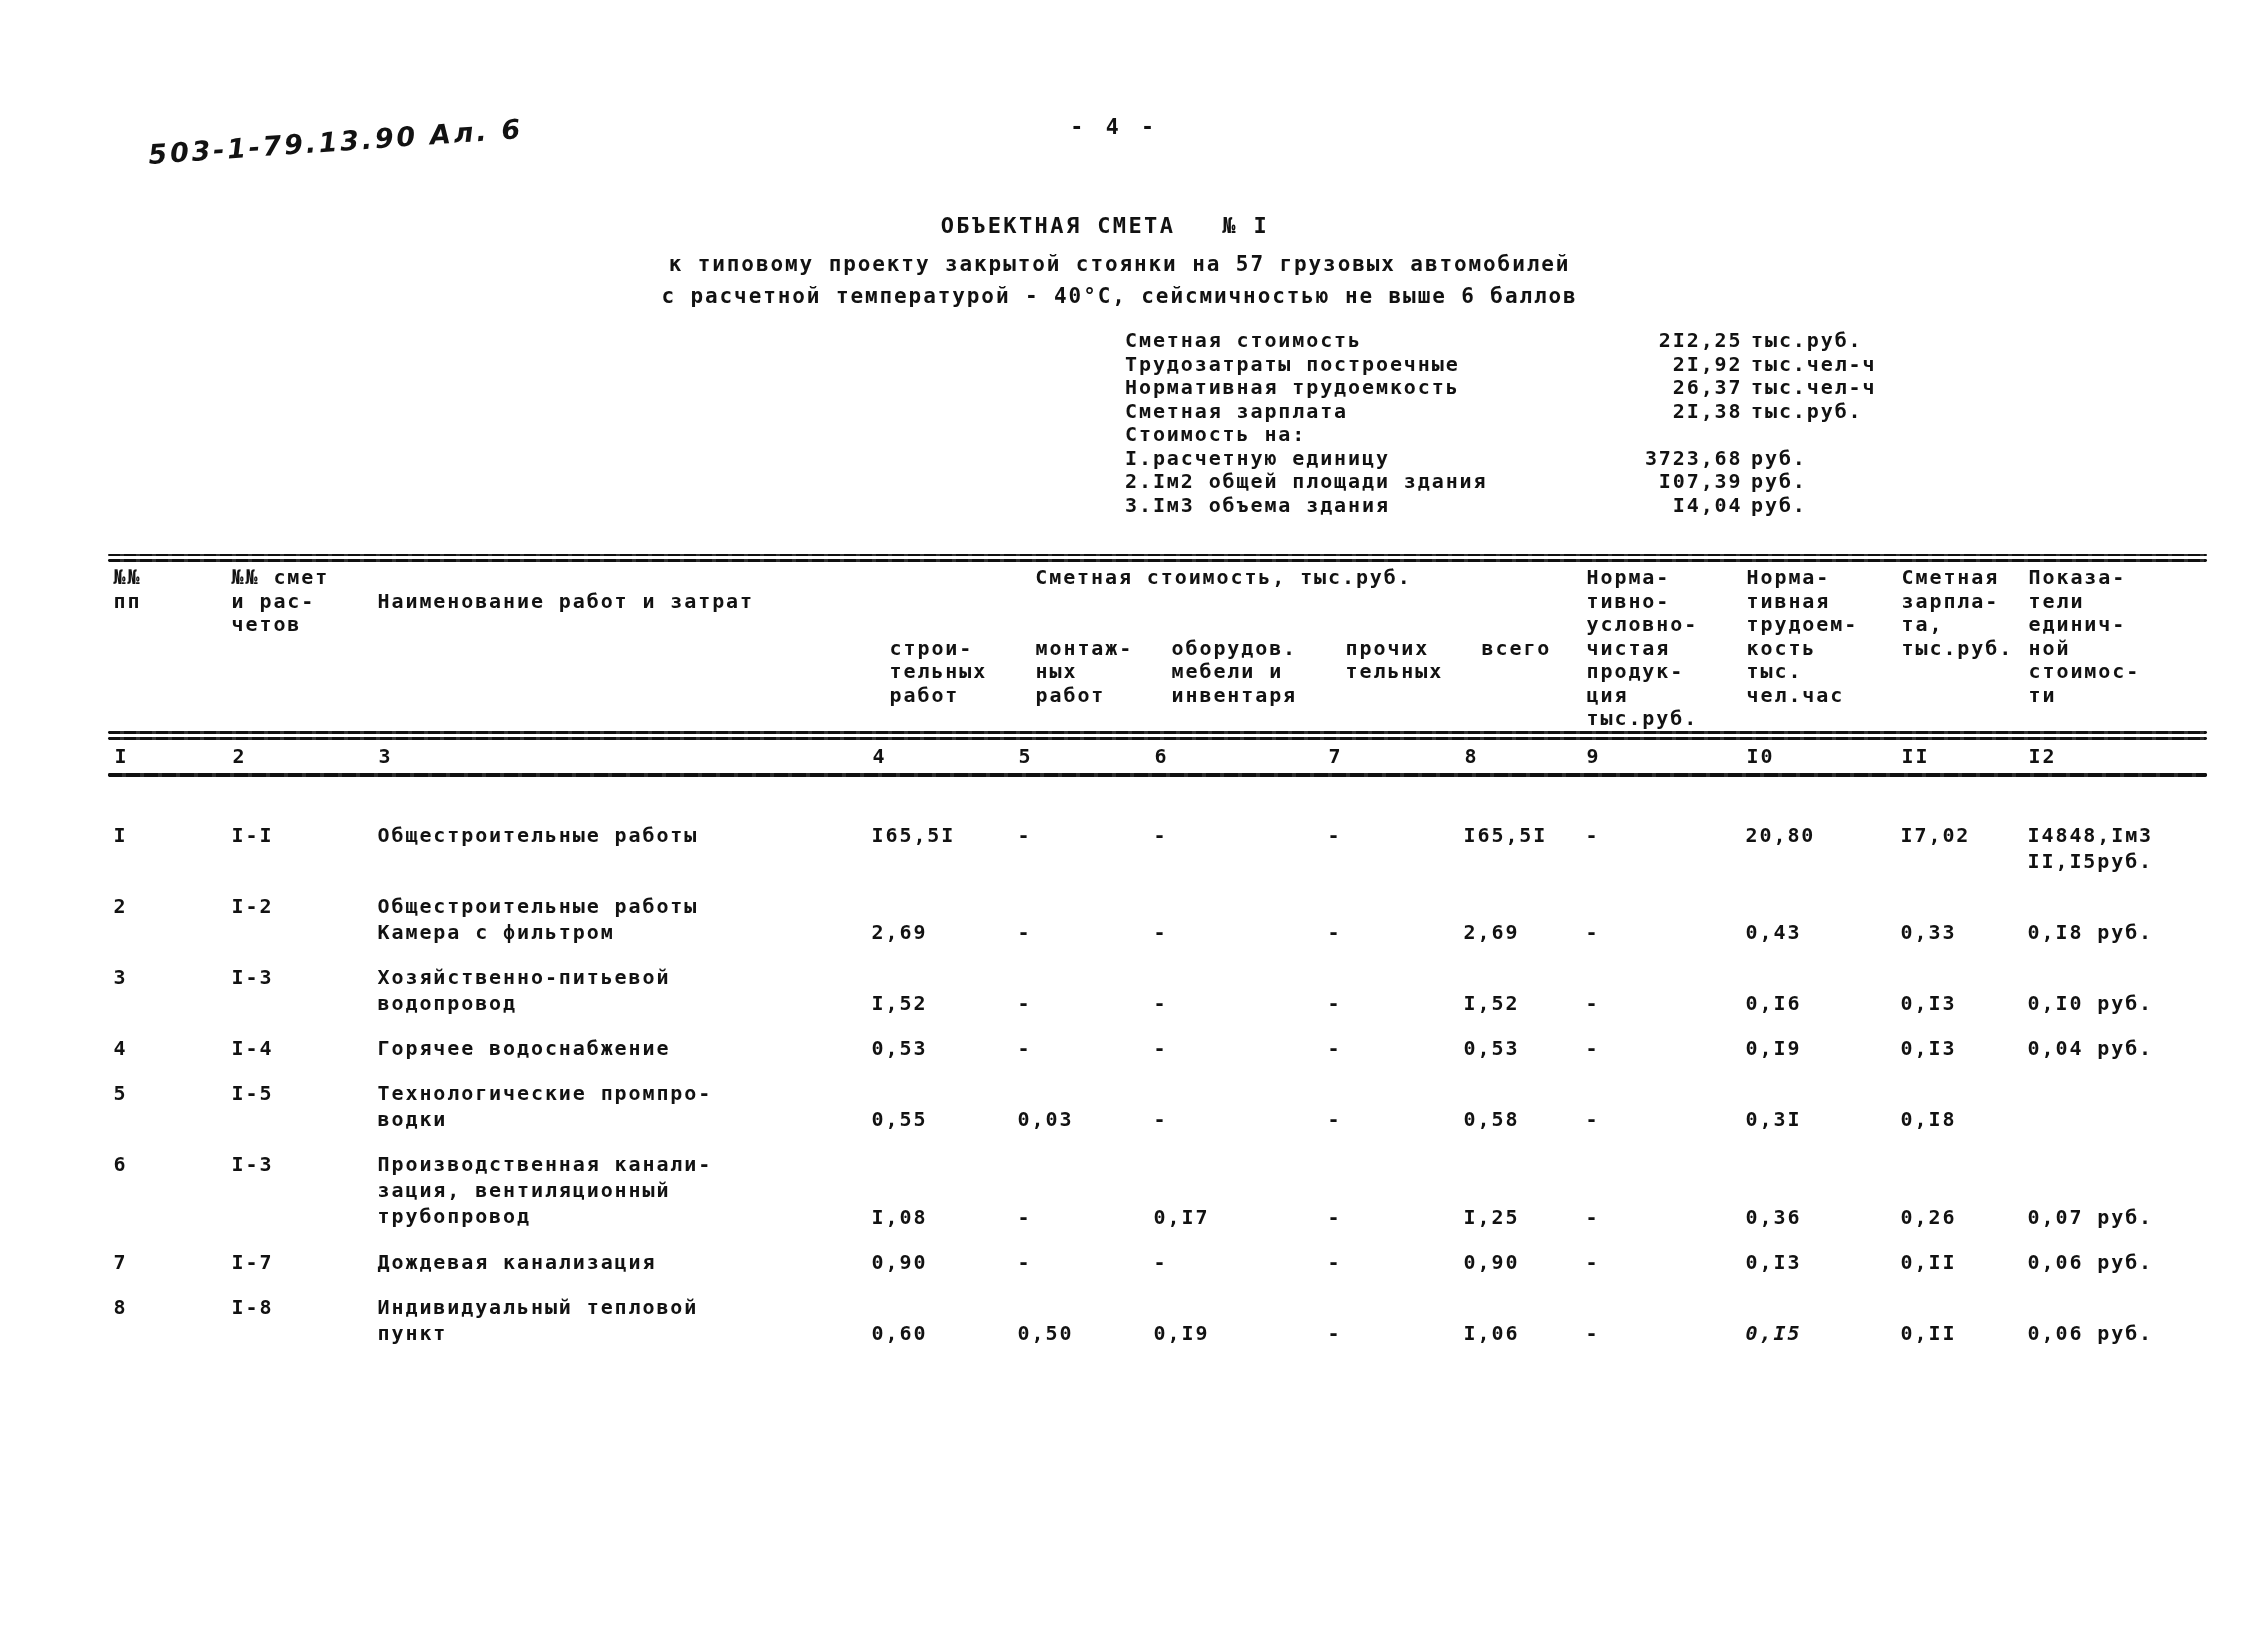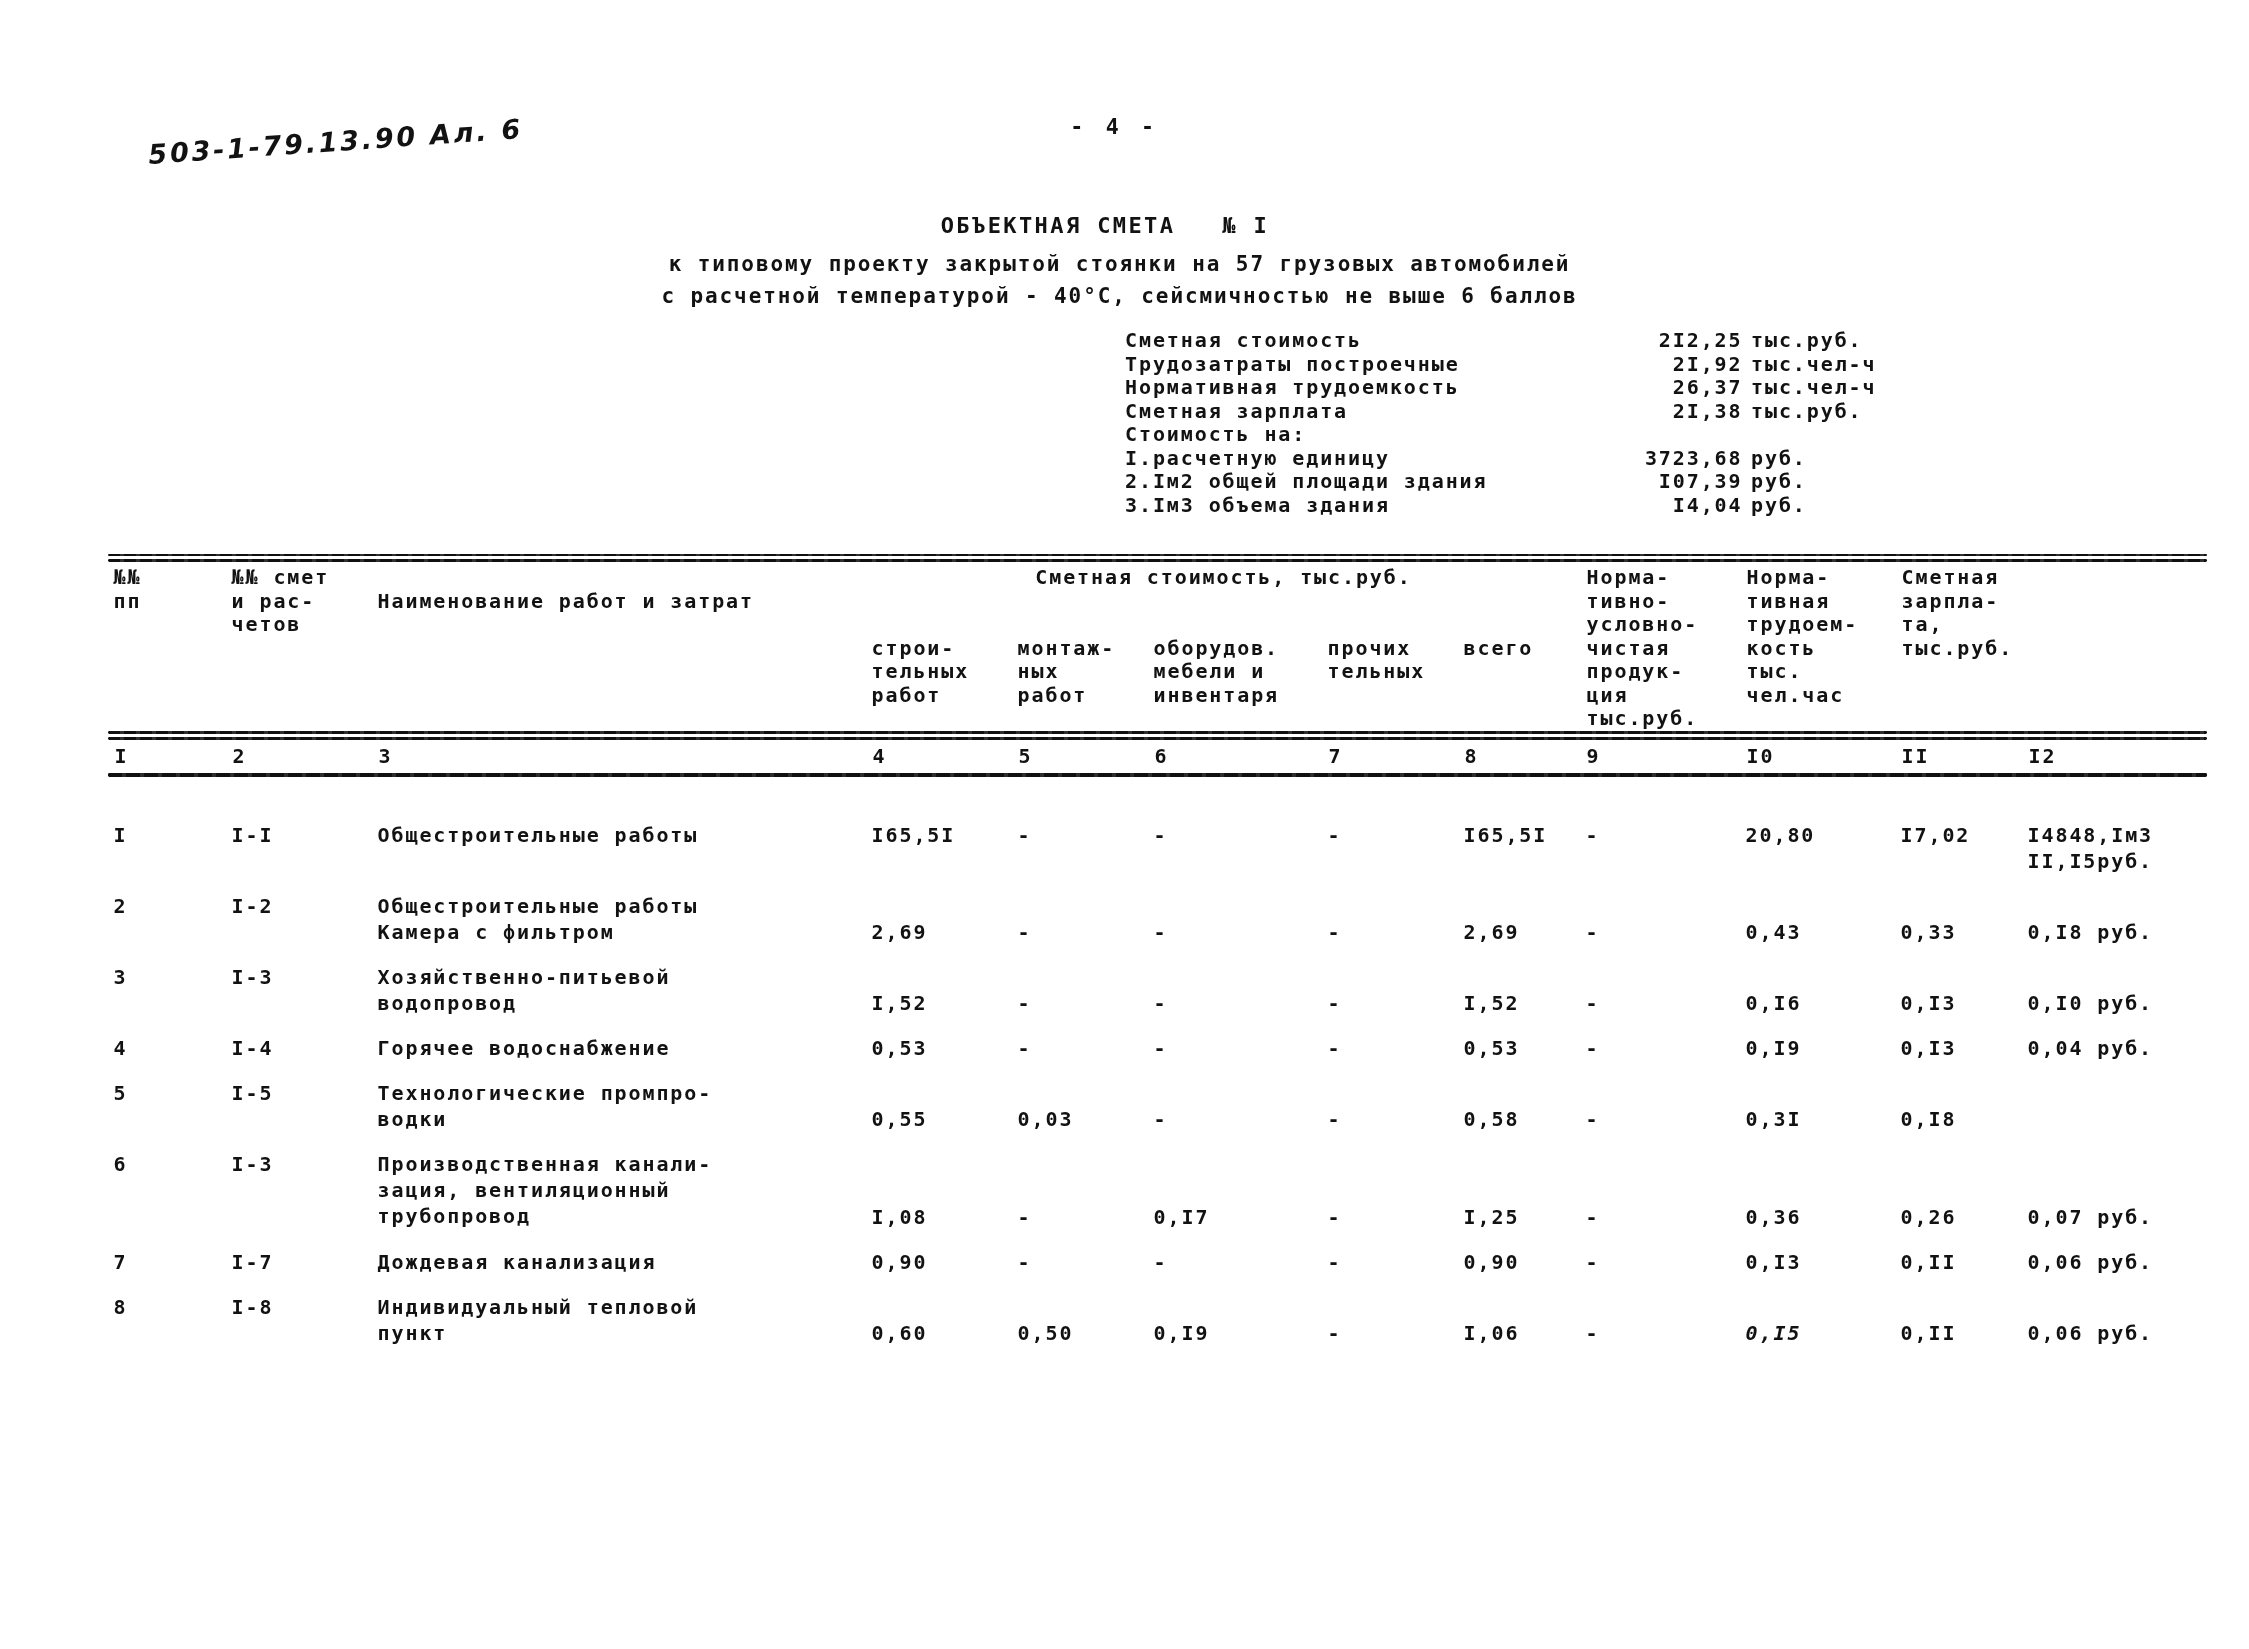--- a/index.html
+++ b/index.html
@@ -108,20 +108,21 @@
     padding-top: 3.8px;
     min-height: 166px;
     box-sizing: border-box;
   }
   .thead .hcell { white-space: pre-line; padding-left: 5.6px; }
   .hgroup-title { text-align: center; white-space: pre; padding-top: 0; }
   .hgroup-sub {
     display: grid;
     grid-template-columns: 146px 136px 174px 136px 122px;
     padding-top: 47px;
+    margin-left: 18px;
   }
   .hgroup-sub .hcell { padding-left: 5.6px; }
 
   .num-row {
     display: grid;
     grid-template-columns: 118px 146px 494px 146px 136px 174px 136px 122px 160px 155px 127px 1fr;
     font-size: 20px;
     line-height: 23.5px;
     padding: 4.7px 0;
   }
@@ -231,20 +232,26 @@
     <div class="hcell">Норма-
 тивная
 трудоем-
 кость
 тыс.
 чел.час</div>
     <div class="hcell">Сметная
 зарпла-
 та,
 тыс.руб.</div>
+    <div class="hcell">Показа-
+тели
+единич-
+ной
+стоимос-
+ти</div>
   </div>
 
   <div class="rule-double"></div>
 
   <div class="num-row">
     <div class="ncell">I</div>
     <div class="ncell">2</div>
     <div class="ncell">3</div>
     <div class="ncell">4</div>
     <div class="ncell">5</div>

